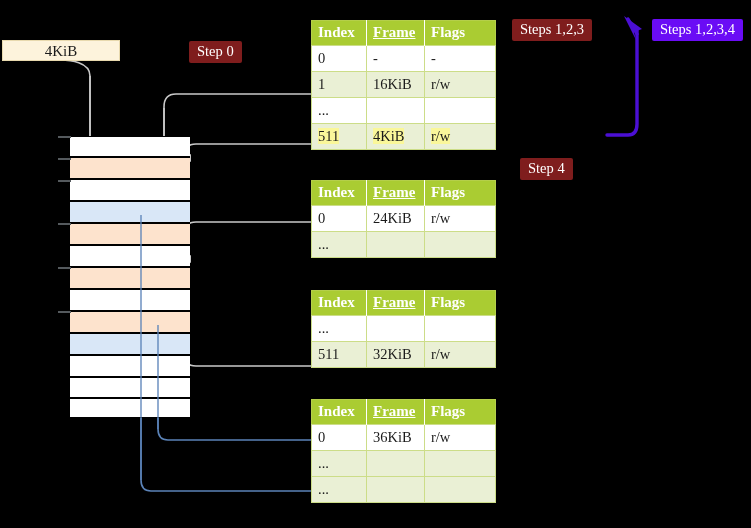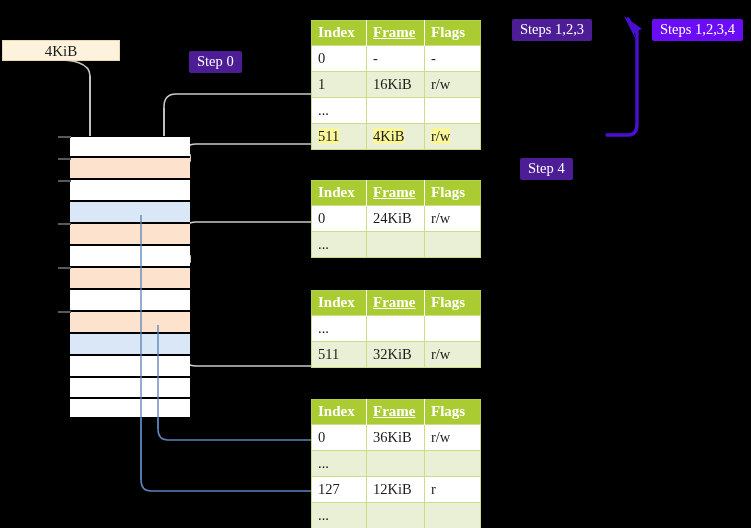--- a/index.html
+++ b/index.html
@@ -27,21 +27,21 @@
   .badge {
     position: absolute;
     color: #ffffff;
     font-size: 14.5px;
     font-family: "Liberation Serif", "DejaVu Serif", serif;
     padding: 2px 8px 3px 8px;
     white-space: nowrap;
     line-height: 1.15;
     border-radius: 2px;
   }
-  .badge-red { background: #4c1d95; }
+  .badge-red { background: #7f1d1d; }
   .badge-blue { background: #6a0cf5; }
 
   
   .sizelabel {
     position: absolute;
     background: #fdf3dc;
     border: 1px solid #e8d9ae;
     color: #1a1a1a;
     font-size: 15px;
     text-align: center;
@@ -75,21 +75,21 @@
     border: 1px solid #ccdd88;
     height: 26px;
     overflow: hidden;
     white-space: nowrap;
   }
   .ptable tr.odd td { background: #ffffff; }
   .ptable tr.even td { background: #eaf0d5; }
   .ptable td span.hl { background: #faf79a; }
   .col-idx { width: 55px; }
   .col-frm { width: 58px; text-decoration: underline; }
-  .col-flg { width: 56px; }
+  .col-flg { width: 71px; }
 
   
   #memblock {
     position: absolute;
     border: 1.5px solid #000;
   }
   .memrow {
     position: absolute;
     left: 0;
     border-top: 1.5px solid #000;
@@ -193,21 +193,21 @@
     <div class="tick" style="left:58px; top:311px; width:13px;"></div>
   </div>
 
   <svg class="layer" viewBox="0 0 751 528">
     <path d="M141,215 L141,480" fill="none" stroke="#5b83b8" stroke-width="1.4" opacity="0.95"></path>
     <path d="M158,325 L158,429" fill="none" stroke="#5b83b8" stroke-width="1.4" opacity="0.95"></path>
   </svg>
 
   <div class="sizelabel" style="left:2px; top:40px; width:118px; height:21px;">4KiB</div>
 
-  <div class="badge badge-red" style="left:189px; top:51px;">Step 0</div>
+  <div class="badge badge-red" style="left:189px; top:41px;">Step 0</div>
 
   <div class="badge badge-red" style="left:512px; top:19px;">Steps 1,2,3</div>
 
   <div class="badge badge-blue" style="left:652px; top:19px;">Steps 1,2,3,4</div>
 
   <div class="badge badge-red" style="left:520px; top:158px;text-align:right;">Step 4</div>
 
   <table class="ptable" style="left:311px; top:20px; width:169px;">
     <thead>
       <tr>
@@ -296,25 +296,20 @@
       <tr class="odd">
         <td>0</td>
         <td>36KiB</td>
         <td>r/w</td>
       </tr>
       <tr class="even">
         <td>...</td>
         <td></td>
         <td></td>
       </tr>
-      <tr class="odd">
-        <td>127</td>
-        <td>12KiB</td>
-        <td>r</td>
-      </tr>
       <tr class="even">
         <td>...</td>
         <td></td>
         <td></td>
       </tr>
     </tbody>
   </table>
 
 </div>
 

